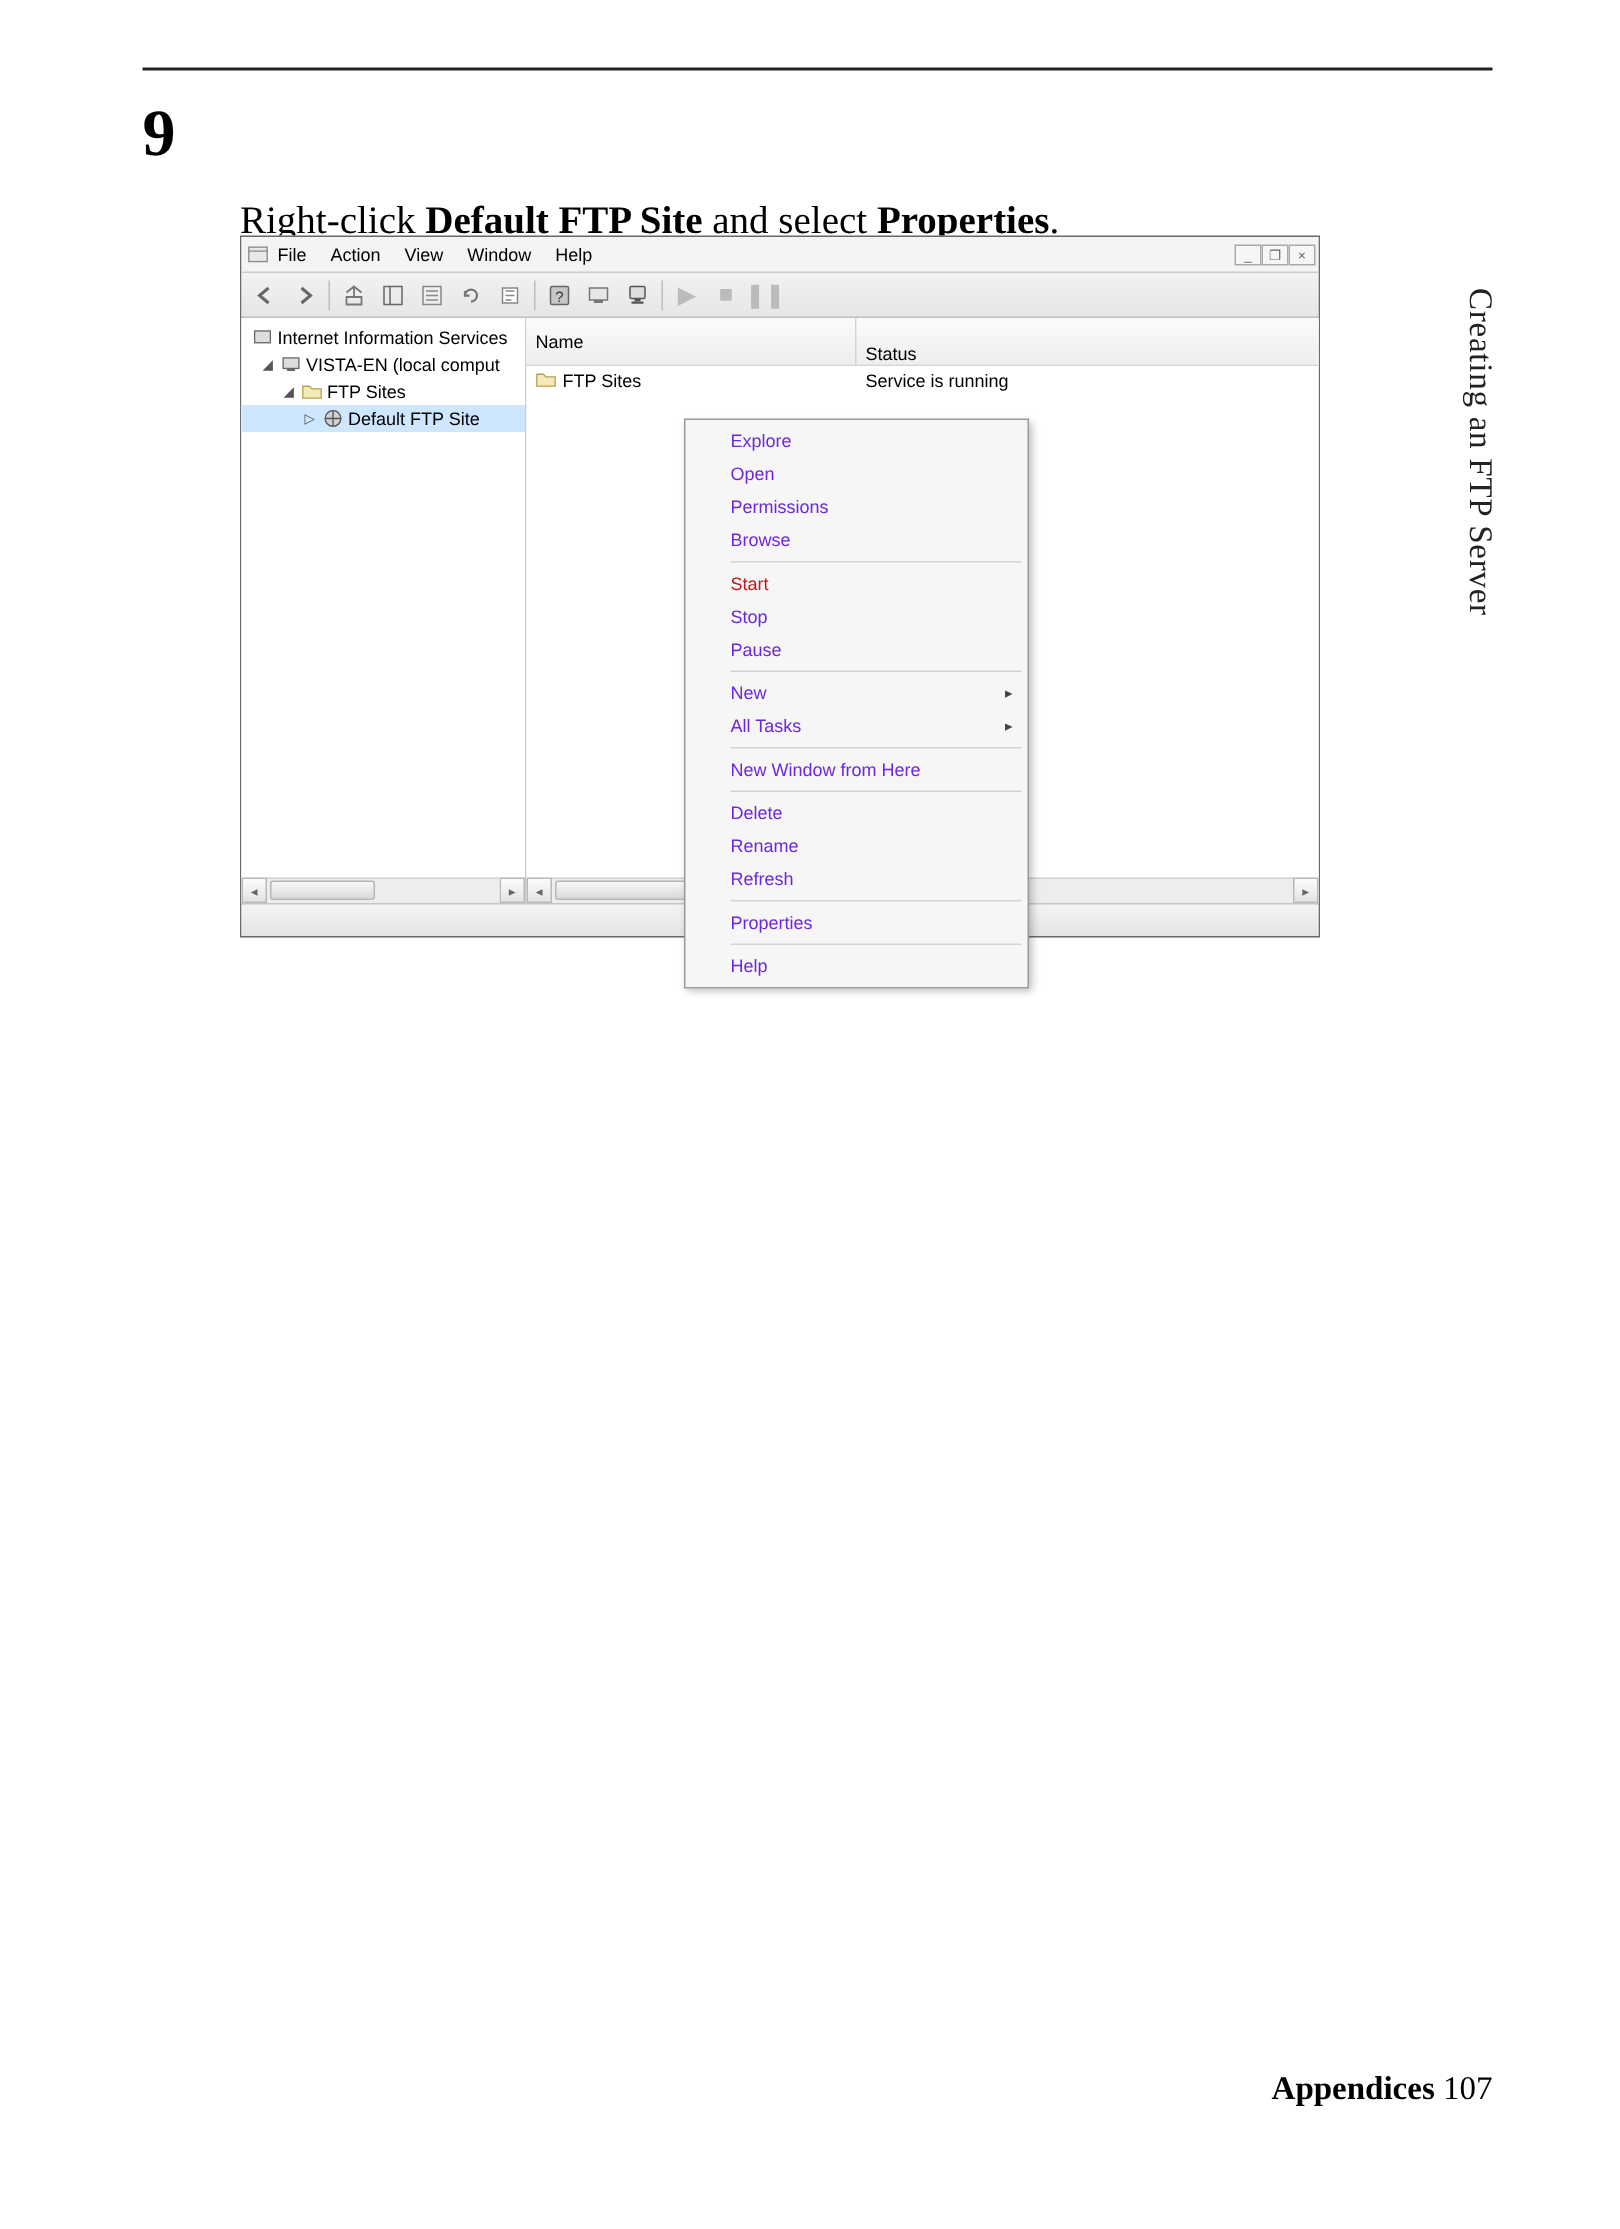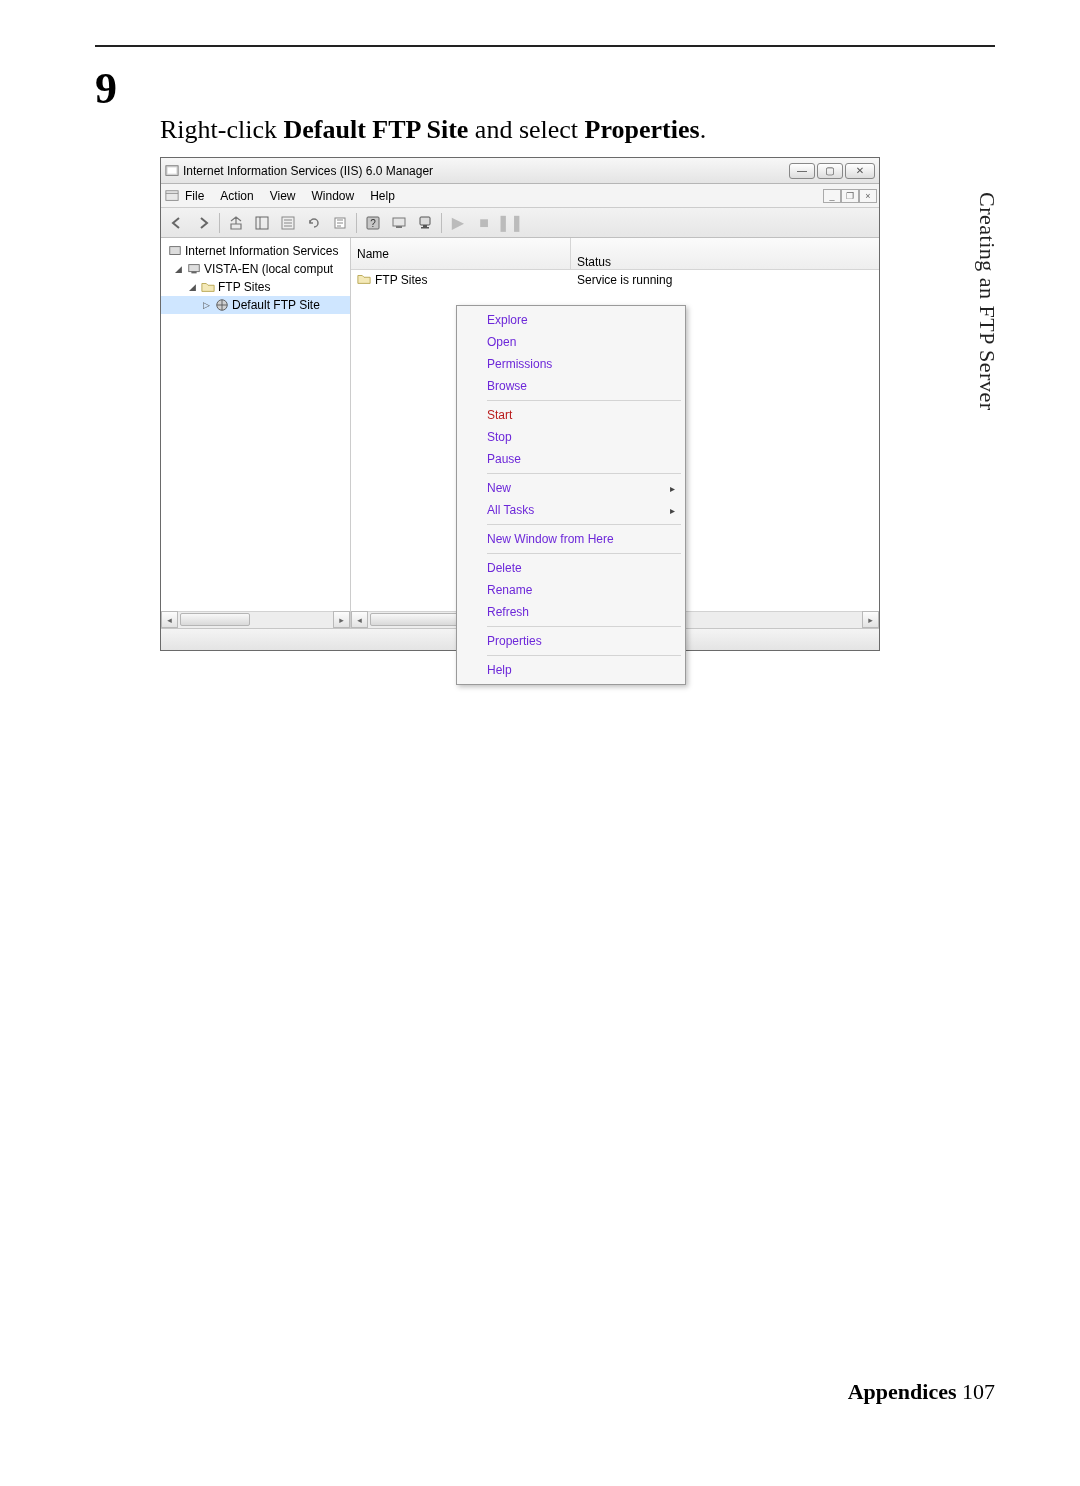--- a/index.html
+++ b/index.html
@@ -33,21 +33,21 @@
   }
   .step-title {
     font-size: 32px;
     font-weight: 700;
     font-family: Georgia, "Times New Roman", serif;
   }
   .step-desc {
     font-size: 26px;
     font-family: Georgia, "Times New Roman", serif;
     margin-left: 65px;
-    margin-top: 4px;
+    margin-top: 21px;
   }
   .step-desc .b { font-weight: 700; }
 
   
   .win {
     position: absolute;
     left: 65px;
     top: 110px;
     width: 720px;
     border: 1px solid #6a6a6a;
@@ -281,34 +281,20 @@
 
 <div class="page">
   <div class="step-header">
     <div class="step-num">9</div>
   </div>
   <div class="step-desc">
     <span>Right-click </span><span class="b">Default FTP Site</span><span> and select </span><span class="b">Properties</span><span>.</span>
   </div>
 
   <div class="win">
-    <div class="titlebar">
-      <span class="icon">
-        <svg class="ico" viewBox="0 0 16 16">
-            <rect x="1" y="2" width="14" height="11" fill="#d8d8d8" stroke="#777"></rect>
-            <rect x="3" y="4" width="10" height="7" fill="#fff"></rect>
-          </svg>
-      </span>
-      <span class="titlebar-text">Internet Information Services (IIS) 6.0 Manager</span>
-      <div class="win-btns">
-        <div class="win-btn">—</div>
-        <div class="win-btn">▢</div>
-        <div class="win-btn close">✕</div>
-      </div>
-    </div>
 
     <div class="menubar">
       <span class="icon">
         <svg class="ico" viewBox="0 0 16 16">
             <rect x="1" y="2" width="14" height="11" fill="#e8e8e8" stroke="#888"></rect>
             <line x1="1" y1="5" x2="15" y2="5" stroke="#888"></line>
           </svg>
       </span>
       <span class="menu-item">File</span>
       <span class="menu-item">Action</span>

